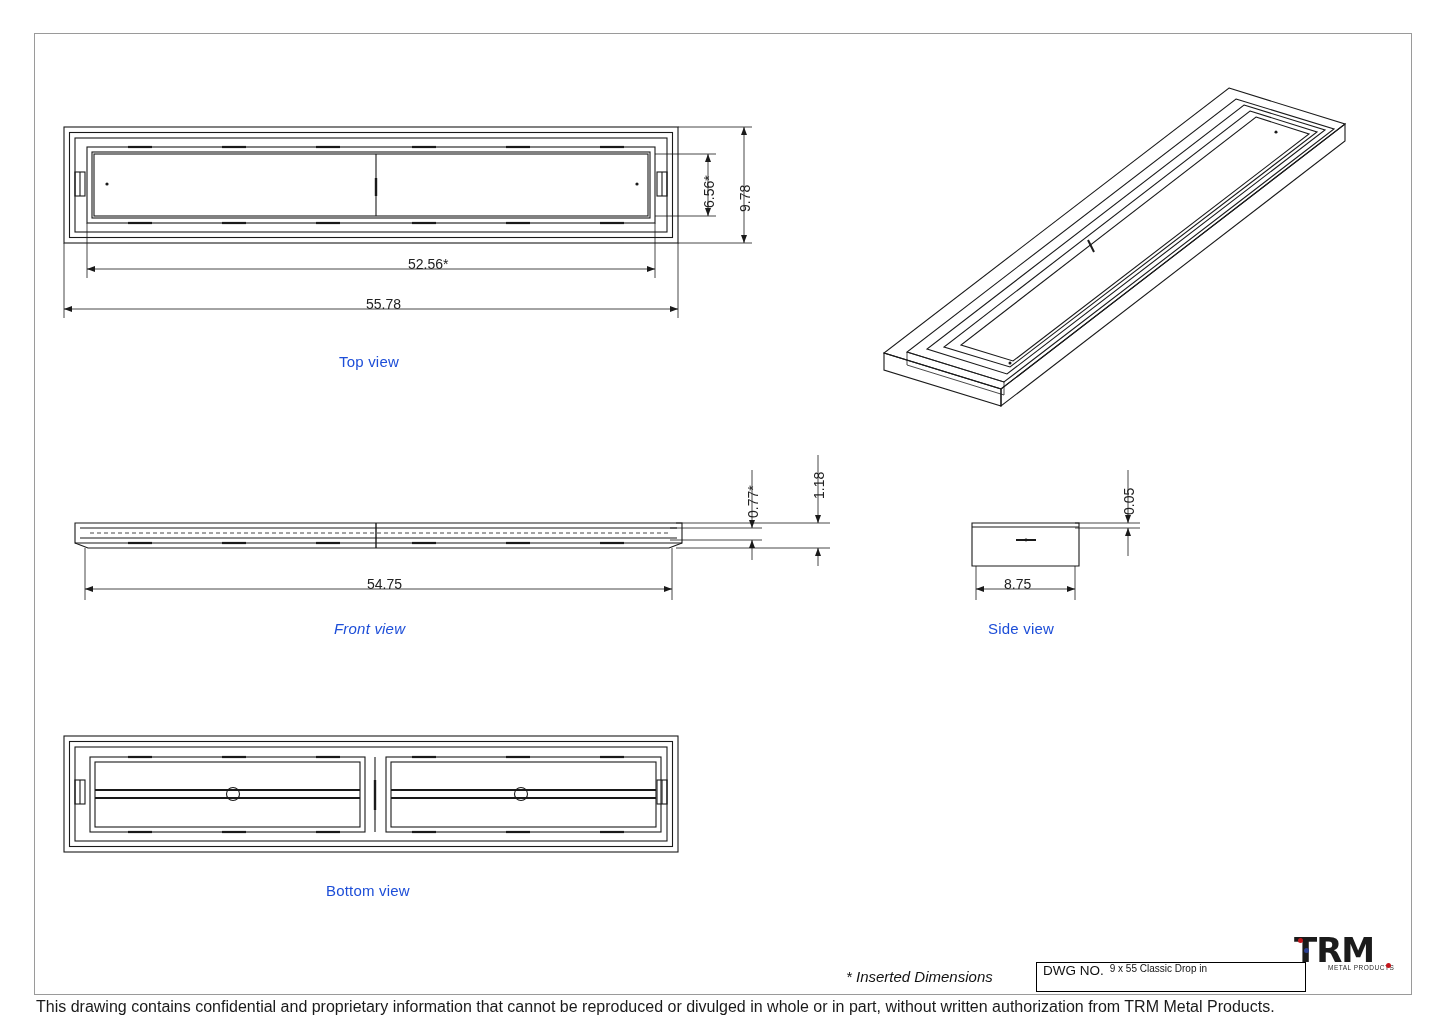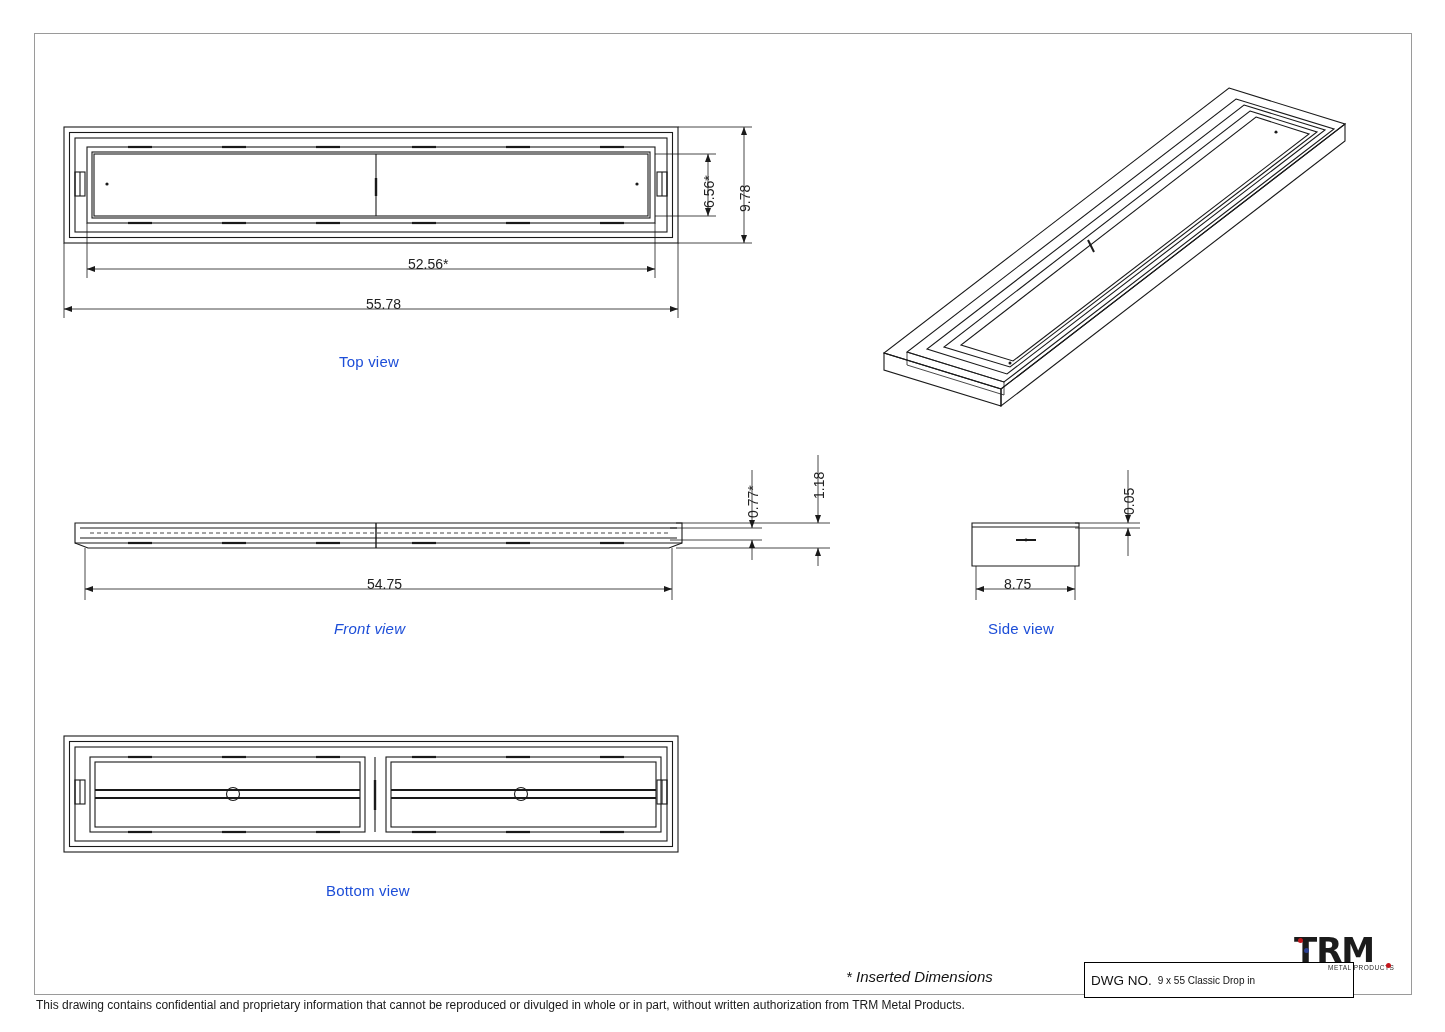--- a/index.html
+++ b/index.html
@@ -50,44 +50,43 @@
     white-space: nowrap;
   }
   .dim-vert {
     transform-origin: left top;
     transform: rotate(-90deg);
   }
   .footer-note {
     position: absolute;
     left: 36px;
     top: 998px;
-    font-size: 12px;
+    font-size: 16px;
     color: #1a1a1a;
     white-space: nowrap;
   }
   .inserted-note {
     position: absolute;
     left: 846px;
     top: 968px;
     font-size: 15px;
     color: #111;
     white-space: nowrap;
     font-style: italic;
   }
   .title-block {
     position: absolute;
-    left: 1084px;
+    left: 1036px;
     top: 962px;
     width: 270px;
-    height: 36px;
+    height: 30px;
     border: 1.4px solid #000;
     box-sizing: border-box;
     background: #fff;
     display: flex;
-    align-items: center;
     padding-left: 6px;
   }
   .dwg-no {
     font-size: 13.5px;
     color: #111;
     margin-right: 6px;
   }
   .dwg-title {
     font-size: 10px;
     font-weight: normal;

